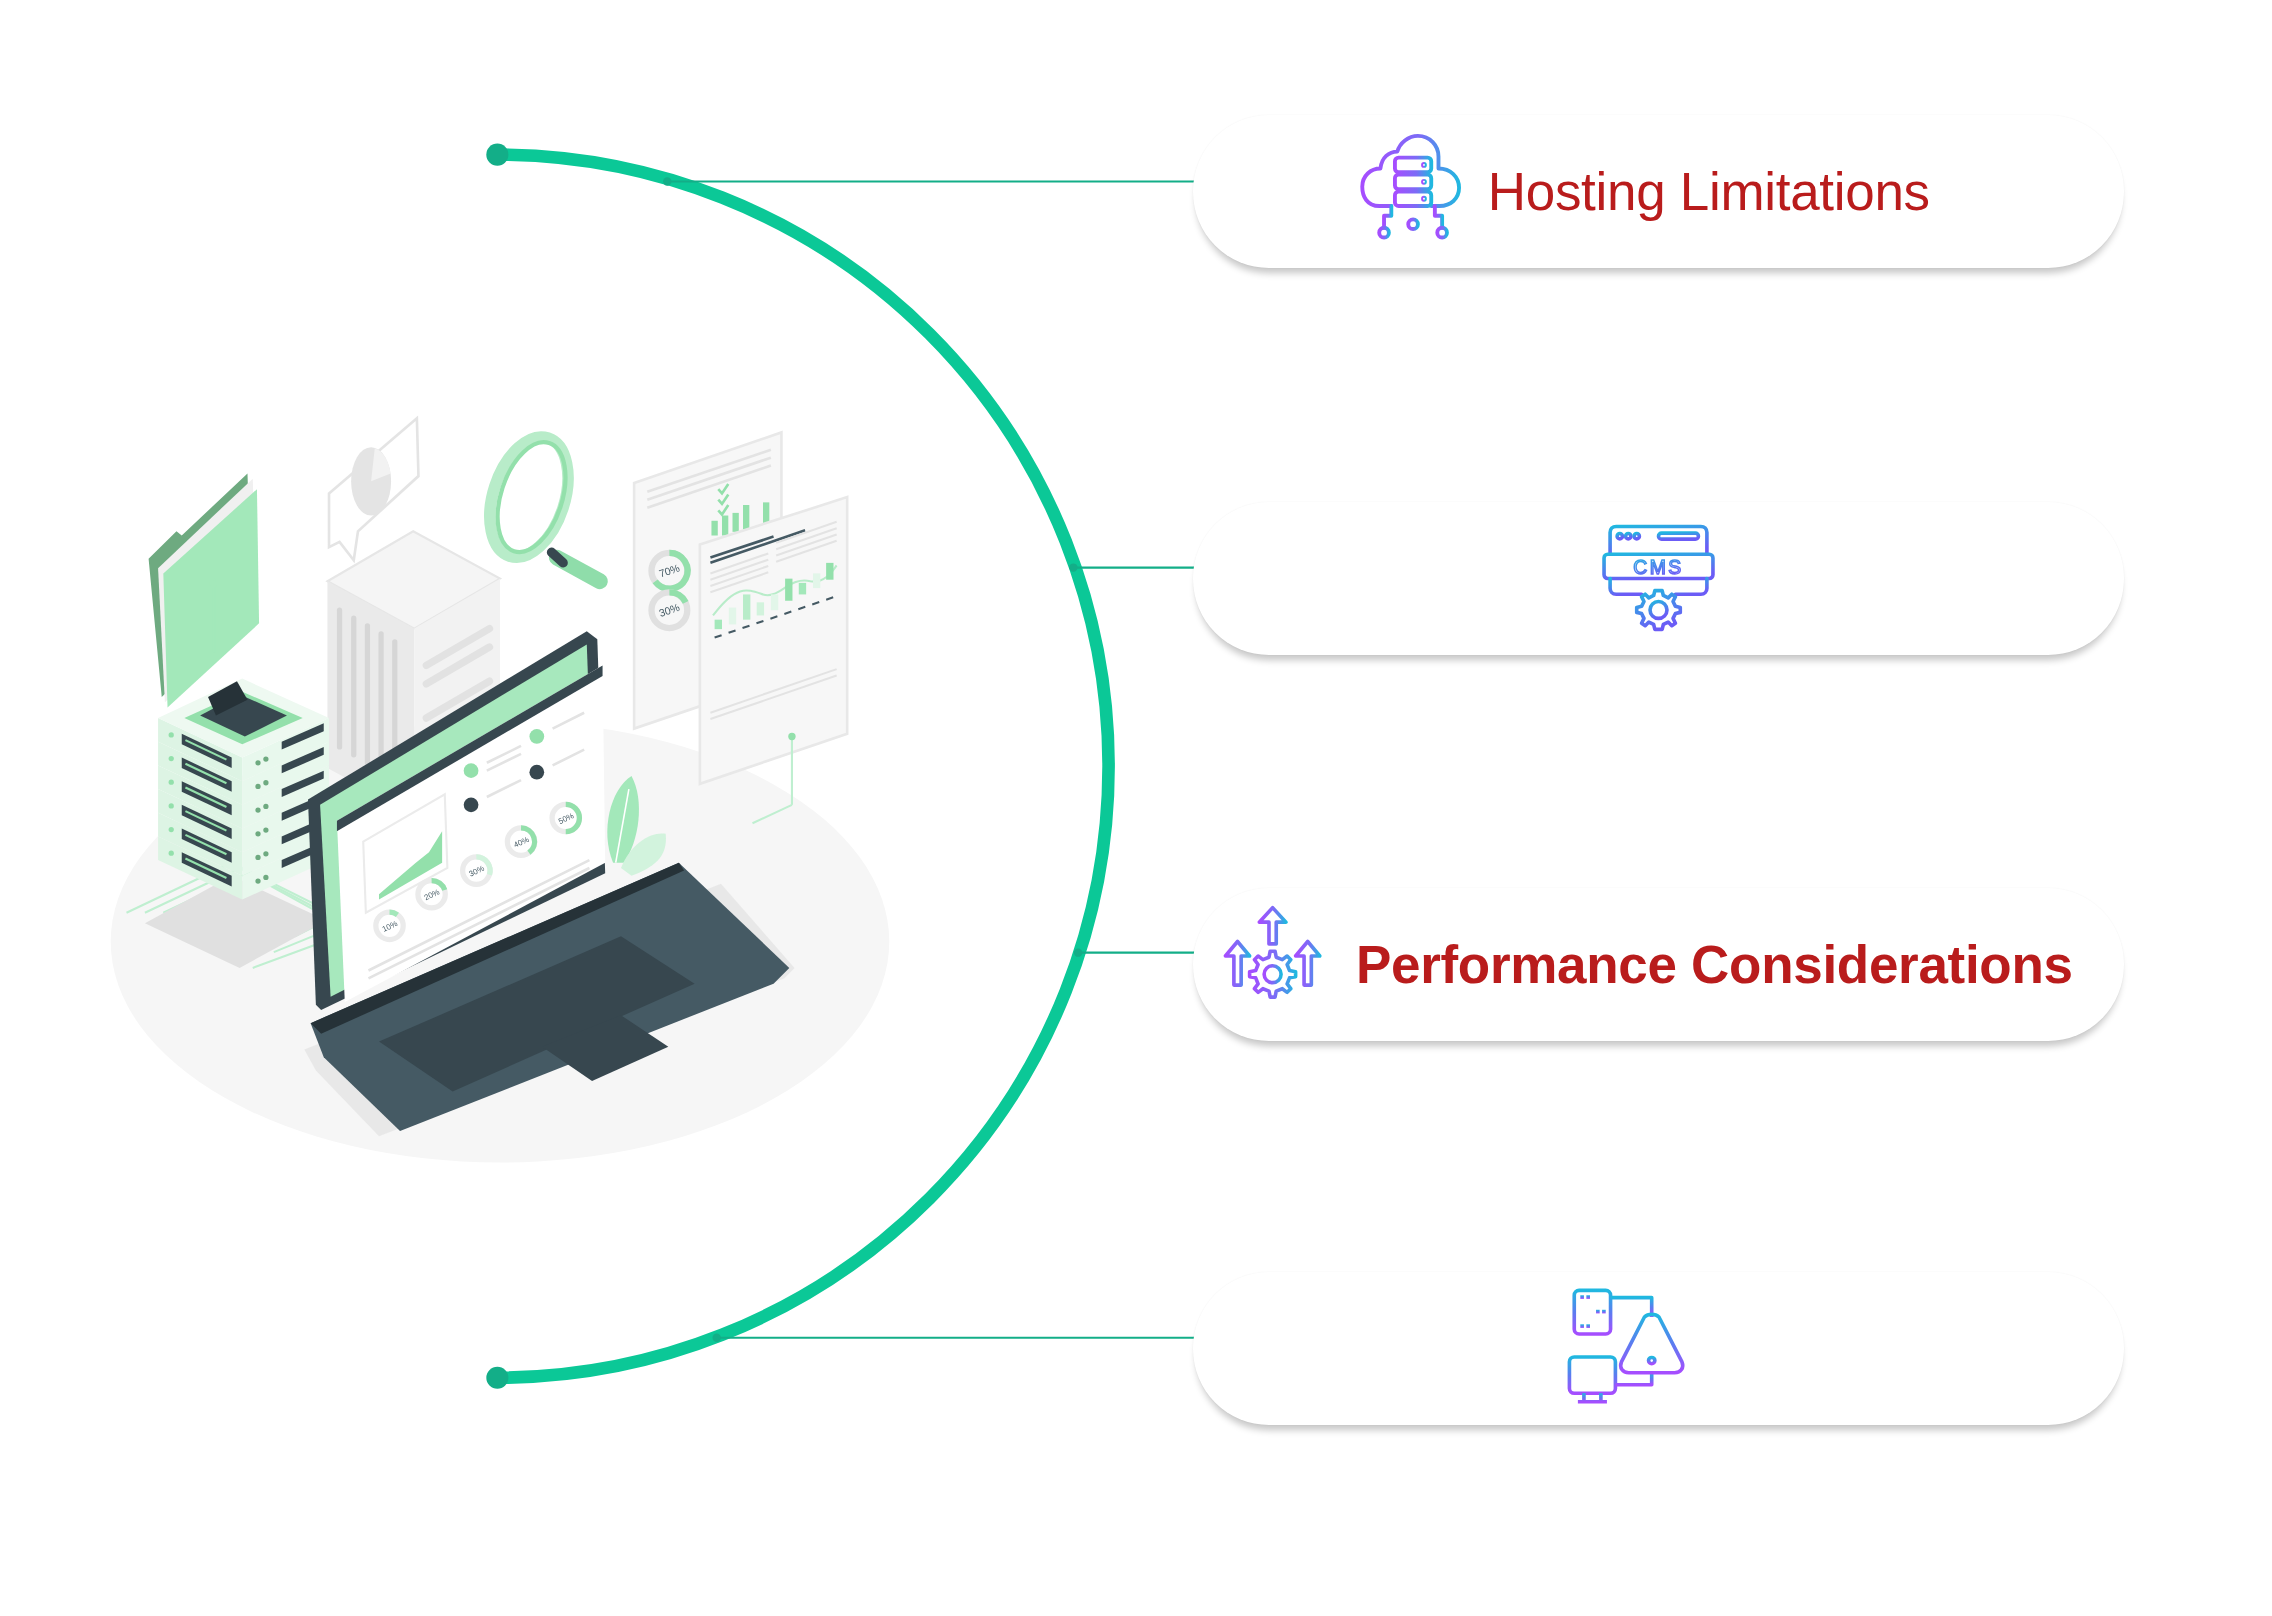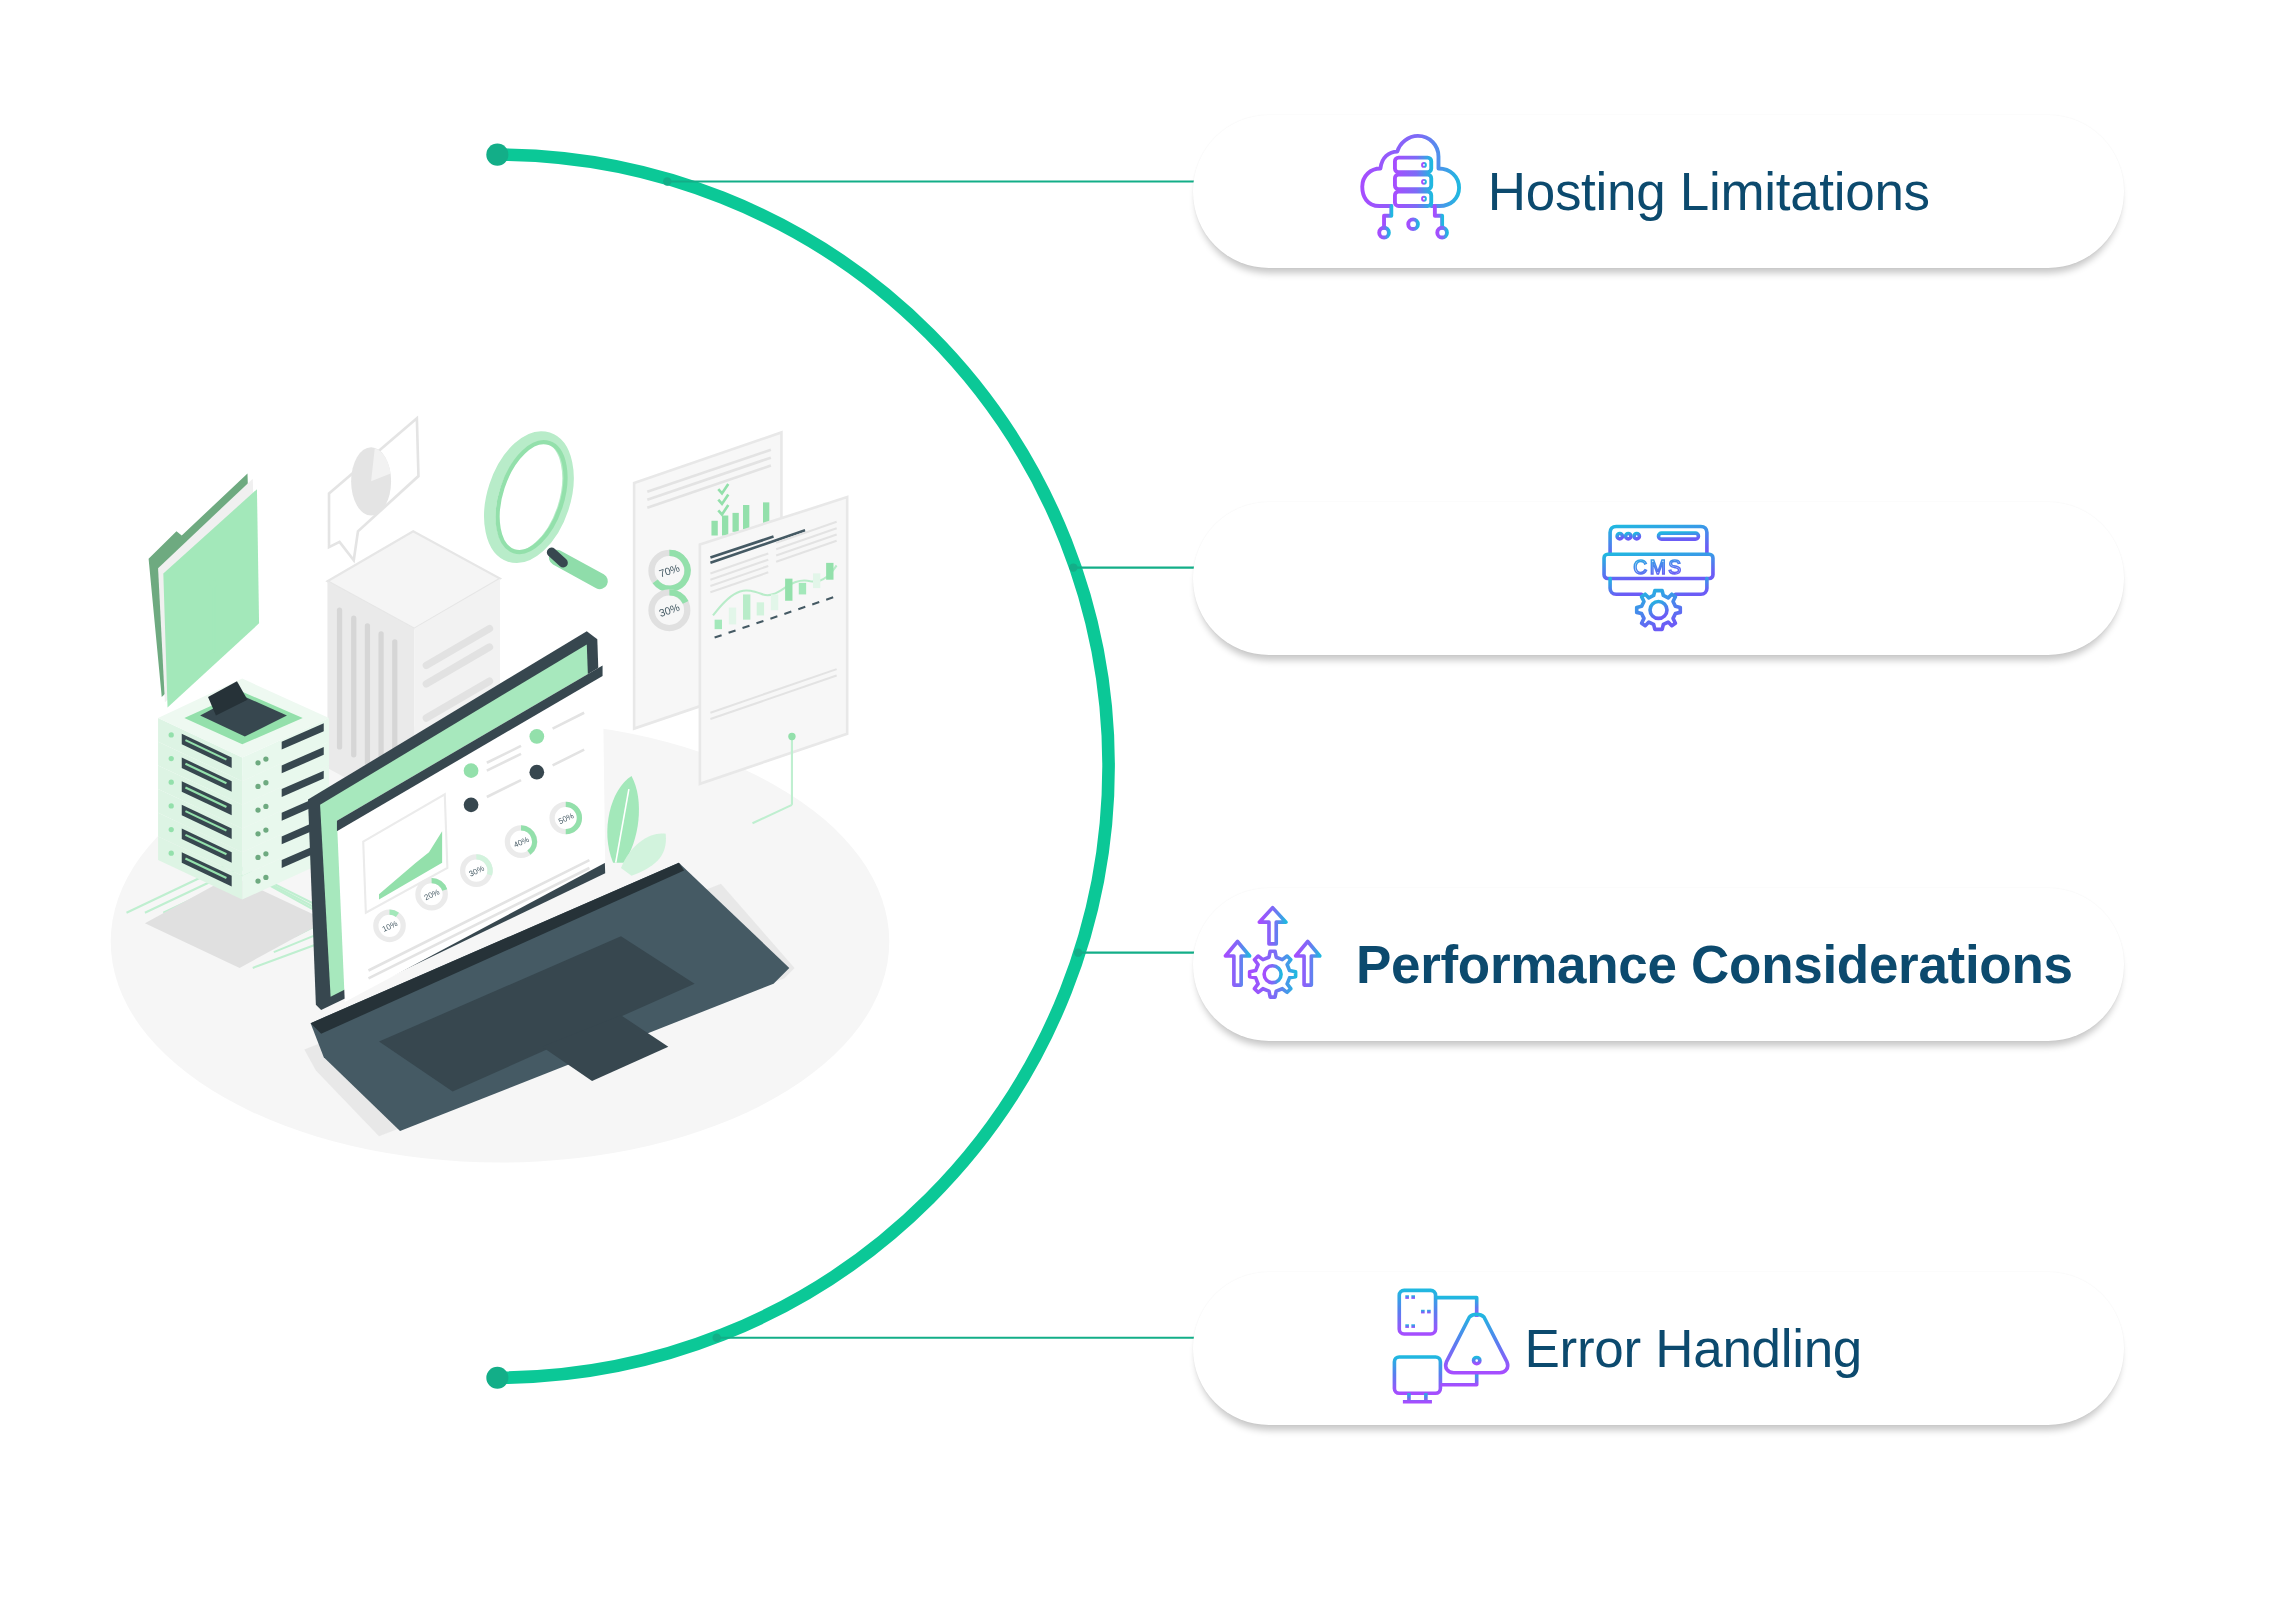--- a/index.html
+++ b/index.html
@@ -8,21 +8,21 @@
   #stage { position: absolute; left: 0; top: 0; width: 2273px; height: 1616px; }
   .pill {
     position: absolute; left: 1193px; width: 931px; height: 153px;
     background: #ffffff; border-radius: 76px;
     box-shadow: 0 8.4px 7.4px -3.2px rgba(0,0,0,0.22), 0 0 1.6px rgba(0,0,0,0.06);
     display: flex; align-items: center; justify-content: center;
   }
   .pill-inner { display: flex; align-items: center; gap: 11.6px; }
   .pill-icon { width: 121px; height: 121px; flex: 0 0 auto; }
   .pill-icon svg { width: 100%; height: 100%; display: block; }
-  .pill-label { font-size: 53px; color: #0c4a6e; white-space: nowrap; letter-spacing: -0.3px; }
+  .pill-label { font-size: 53px; color: #b91c1c; white-space: nowrap; letter-spacing: -0.3px; }
   #p1 { top: 115px; }
   #p2 { top: 502px; }
   #p3 { top: 888px; }
   #p4 { top: 1272px; }
   #p1 .pill-inner { margin-left: -32px; }
   #p3 .pill-inner { margin-left: -21px; font-weight: bold; }
   #p4 .pill-inner { margin-left: -63px; }
 </style>
 </head>
 <body>
@@ -434,18 +434,17 @@
           <g fill="url(#gi4)">
             <rect x="11" y="6" width="3" height="3"></rect>
               <rect x="16" y="6" width="3" height="3"></rect>
             <rect x="24" y="18" width="3" height="3"></rect>
               <rect x="29" y="18" width="3" height="3"></rect>
             <rect x="11" y="30" width="3" height="3"></rect>
               <rect x="16" y="30" width="3" height="3"></rect>
           </g>
         </svg>
       </span>
-      <span class="pill-label">Error Handling</span>
     </div>
   </div>
 
 </div>
 
 
 </body></html>

